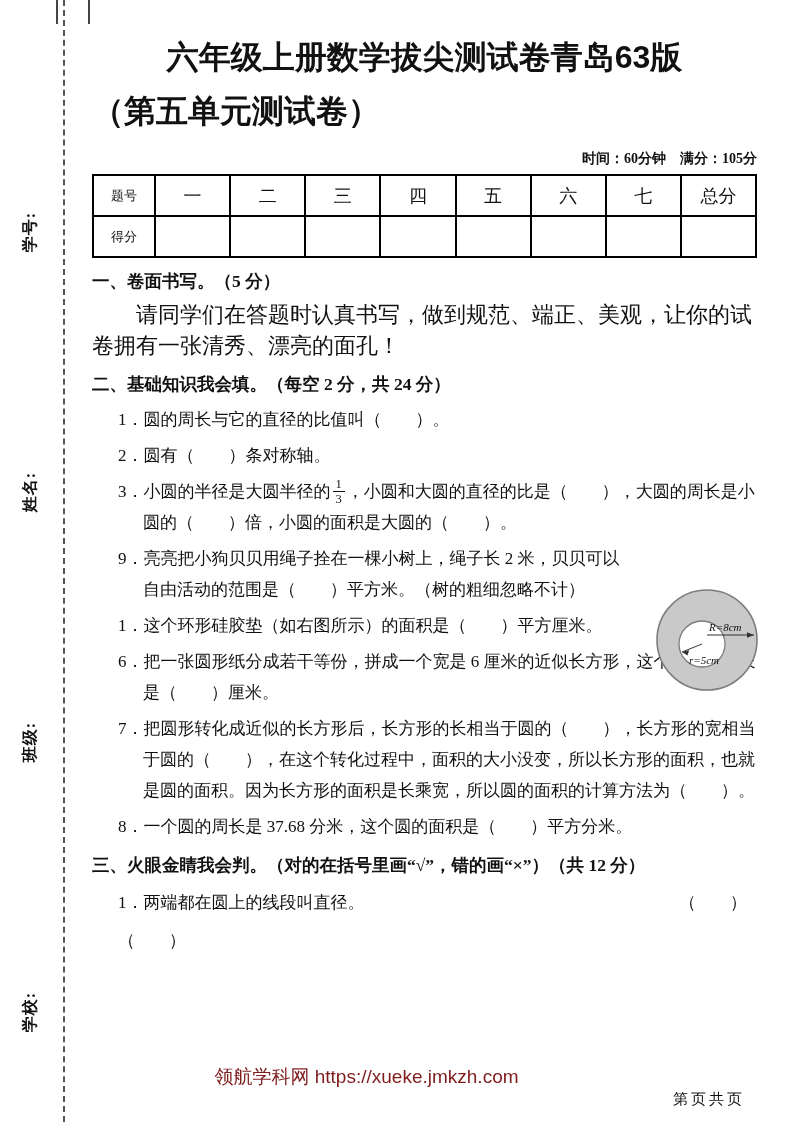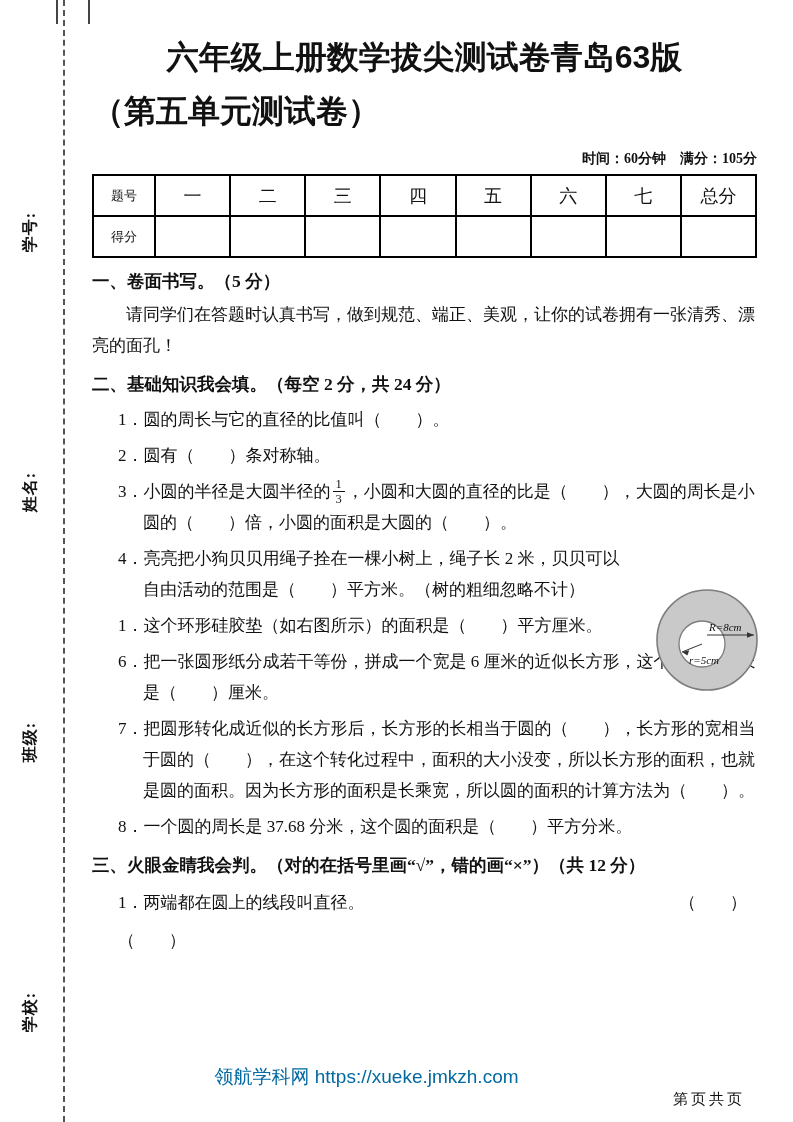--- a/index.html
+++ b/index.html
@@ -37,21 +37,21 @@
   .meta { margin-top:16px; text-align:right; font-size:14px; font-weight:bold; }
 
   table.score { width:100%; border-collapse:collapse; table-layout:fixed; margin-top:6px; }
   table.score td {
     border:2px solid #000; height:41px; text-align:center;
     font-size:18px; vertical-align:middle;
   }
   table.score td.head-col { width:62px; font-size:13px; }
 
   .sec-heading { margin-top:8px; font-size:17.5px; font-weight:bold; line-height:30px; }
-  .para { margin-top:3px; font-size:17px; line-height:31px; text-indent:2em; }
+  .para { margin-top:3px; font-size:22px; line-height:31px; text-indent:2em; }
 
   .questions { margin-left:26px; margin-top:2px; }
   .q { font-size:17px; line-height:31px; padding-left:25px; text-indent:-25px; margin-top:5px; }
   .q.narrow { padding-right:128px; }
 
   .frac { display:inline-block; vertical-align:-0.5em; text-align:center; font-size:12.5px; line-height:1.15; margin:0 2px; text-indent:0; }
   .frac .num { display:block; padding:0 3px; }
   .frac .den { display:block; border-top:1px solid #111; padding:0 3px; }
 
   .judge { display:flex; justify-content:space-between; font-size:17px; line-height:31px; margin-top:7px; padding-right:10px; }
@@ -110,21 +110,21 @@
       </table>
 
     <div class="sec-heading">一、卷面书写。（5 分）</div>
     <p class="para">请同学们在答题时认真书写，做到规范、端正、美观，让你的试卷拥有一张清秀、漂亮的面孔！</p>
 
     <div class="sec-heading">二、基础知识我会填。（每空 2 分，共 24 分）</div>
     <div class="questions">
       <div class="q">1．圆的周长与它的直径的比值叫（　　）。</div>
       <div class="q">2．圆有（　　）条对称轴。</div>
       <div class="q"><span>3．小圆的半径是大圆半径的</span><span class="frac"><span class="num">1</span><span class="den">3</span></span><span>，小圆和大圆的直径的比是（　　），大圆的周长是小圆的（　　）倍，小圆的面积是大圆的（　　）。</span></div>
-      <div class="q narrow">4．亮亮把小狗贝贝用绳子拴在一棵小树上，绳子长 2 米，贝贝可以自由活动的范围是（　　）平方米。（树的粗细忽略不计）</div>
+      <div class="q narrow">9．亮亮把小狗贝贝用绳子拴在一棵小树上，绳子长 2 米，贝贝可以自由活动的范围是（　　）平方米。（树的粗细忽略不计）</div>
       <div class="q narrow">1．这个环形硅胶垫（如右图所示）的面积是（　　）平方厘米。</div>
       <div class="q">6．把一张圆形纸分成若干等份，拼成一个宽是 6 厘米的近似长方形，这个长方形的长是（　　）厘米。</div>
       <div class="q">7．把圆形转化成近似的长方形后，长方形的长相当于圆的（　　），长方形的宽相当于圆的（　　），在这个转化过程中，面积的大小没变，所以长方形的面积，也就是圆的面积。因为长方形的面积是长乘宽，所以圆的面积的计算方法为（　　）。</div>
       <div class="q">8．一个圆的周长是 37.68 分米，这个圆的面积是（　　）平方分米。</div>
     </div>
 
     <div class="sec-heading">三、火眼金睛我会判。（对的在括号里画“√”，错的画“×”）（共 12 分）</div>
     <div class="questions">
       <div class="judge">
           <span>1．两端都在圆上的线段叫直径。</span>
@@ -140,16 +140,16 @@
     <circle cx="53" cy="54" r="50" fill="#c9c9c9" stroke="#7d7d7d" stroke-width="1.6"></circle>
     <circle cx="48" cy="58" r="23" fill="#ffffff" stroke="#7d7d7d" stroke-width="1.3"></circle>
     <line x1="53" y1="49" x2="100" y2="49" stroke="#333" stroke-width="1"></line>
     <polygon points="100,49 93,46.3 93,51.7" fill="#333"></polygon>
     <text x="55" y="45" font-size="11" font-style="italic" font-family="Liberation Serif, serif" fill="#111">R=8cm</text>
     <line x1="48" y1="58" x2="28" y2="66" stroke="#333" stroke-width="1"></line>
     <polygon points="28,66 35.2,64.2 33.4,69.5" fill="#333"></polygon>
     <text x="35" y="78" font-size="11" font-style="italic" font-family="Liberation Serif, serif" fill="#111">r=5cm</text>
   </svg>
 
-  <div class="footer-mark" style="color: #0369a1;">领航学科网 https://xueke.jmkzh.com</div>
+  <div class="footer-mark" style="color: #7f1d1d;">领航学科网 https://xueke.jmkzh.com</div>
   <div class="footer-page">第页共页</div>
 
 </div>
 
 </body></html>

